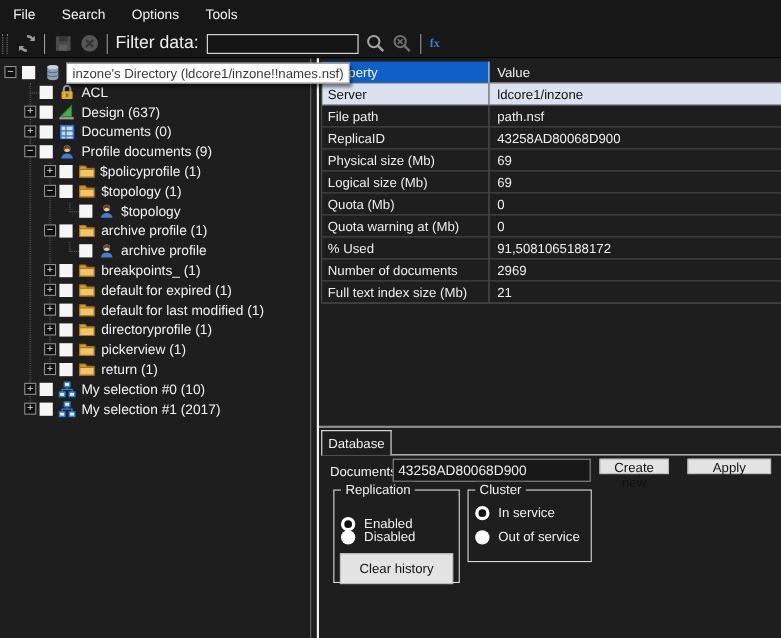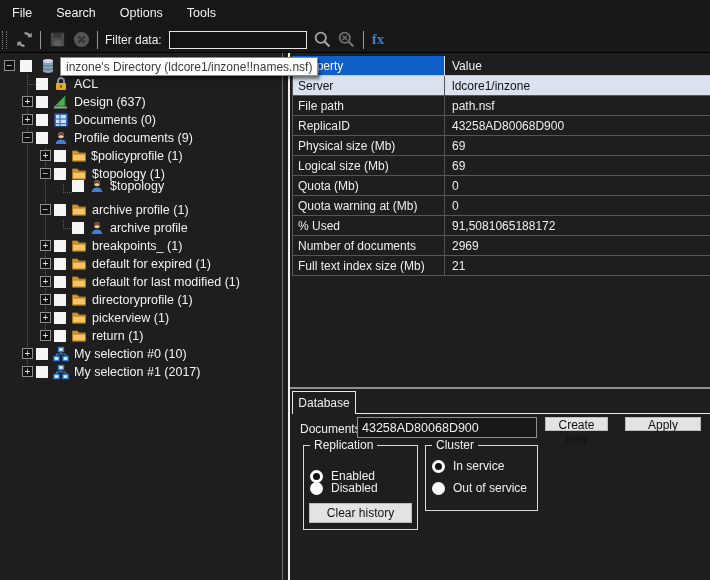--- a/index.html
+++ b/index.html
@@ -9,23 +9,23 @@
   
   .menubar { position:absolute; top:0; left:0; right:0; height:27px; background:#171717; display:flex; align-items:center; }
   .menu-item { padding:0 12px; font-size:12.5px; color:#f2f2f2; line-height:27px; cursor:default; }
 
   
   .toolbar { position:absolute; top:27px; left:0; right:0; height:26px; background:#171717; display:flex; align-items:center; border-bottom:1px solid #000; }
   .grip { width:5px; height:18px; margin:0 5px 0 2px; border-left:1px dotted #808080; border-right:1px dotted #808080; }
   .tbtn { width:24px; height:22px; display:flex; align-items:center; justify-content:center; }
   .tbtn svg { width:19px; height:19px; }
   .tsep { width:1px; height:18px; background:#9a9a9a; margin:0 4px; }
-  .filter-label { font-size:12px; color:#f0f0f0; margin:0 7px 0 3px; white-space:nowrap; }
+  .filter-label { font-size:16px; color:#f0f0f0; margin:0 7px 0 3px; white-space:nowrap; }
   .filter-input { width:138px; height:18px; background:#141414; border:1px solid #e6e6e6; color:#eee; font-size:12px; padding:0 3px; font-family:"Liberation Sans",sans-serif; }
-  .fx { font-weight:bold; font-size:15px; color:var(--fx-blue,#2e7fd6); font-family:"Liberation Serif",serif; padding:0 4px; }
+  .fx { font-weight:bold; font-size:11px; color:var(--fx-blue,#2e7fd6); font-family:"Liberation Serif",serif; padding:0 4px; }
 
   
   .tree-panel { position:absolute; top:53px; left:0; width:280px; bottom:0; background:#1e1e1e; overflow:hidden; }
   .tree-row { position:absolute; left:0; right:0; height:18px; }
   .expander { position:absolute; width:11px; height:11px; top:3px; border:1px solid #8f8f8f; background:#101010; color:#e0e0e0; font-size:10px; line-height:9px; text-align:center; cursor:default; z-index:2; }
   .cb { position:absolute; width:12px; height:12px; top:3px; background:#f5f5f5; z-index:2; }
   .ticon { position:absolute; width:16px; height:16px; top:1px; z-index:2; }
   .ticon svg { width:16px; height:16px; }
   .tlabel { position:absolute; top:2px; font-size:12.5px; white-space:nowrap; color:#f2f2f2; }
   .vguide { position:absolute; width:0; border-left:1px dotted #5c5c5c; z-index:1; }
@@ -194,21 +194,21 @@
       </div>
       <div class="tree-row" style="top: 112px;">
         <span class="expander" style="left: 40px;">−</span>
         <span class="cb" style="left: 54px;"></span>
         <span class="ticon" style="left: 71px;"><svg viewBox="0 0 16 16">
             <path d="M1.5 3h5l1.5 2h6.5v8h-13z" fill="#d99a2b" stroke="#a8761c"></path>
             <path d="M1.5 6h13v7h-13z" fill="#f5c464" stroke="#a8761c"></path>
           </svg></span>
         <span class="tlabel" style="left: 92px;">$topology (1)</span>
       </div>
-      <div class="tree-row" style="top: 124px;">
+      <div class="tree-row" style="top: 130px;">
         <span class="cb" style="left: 72px;"></span>
         <span class="ticon" style="left: 89px;"><svg viewBox="0 0 16 16">
             <circle cx="8" cy="5.2" r="3" fill="#f2c79b"></circle>
             <path d="M8 2.2a3 3 0 0 1 3 3c0 .5-.1 1-.4 1.3C10 5.6 8.6 5.2 8 5.2s-2 .4-2.6 1.3C5.1 6.2 5 5.7 5 5.2a3 3 0 0 1 3-3z" fill="#6a4a2f"></path>
             <path d="M2.6 14c.5-3 2.7-4.4 5.4-4.4s4.9 1.4 5.4 4.4z" fill="#3f7fd6"></path>
           </svg></span>
         <span class="tlabel" style="left: 110px;">$topology</span>
       </div>
       <div class="tree-row" style="top: 148px;">
         <span class="expander" style="left: 40px;">−</span>
@@ -377,21 +377,21 @@
   <div class="groupbox" style="left:13px; top:392px; width:115px; height:85px;">
     <span class="gb-title">Replication</span>
     <div class="radio-row" style="left:6px; top:23px;">
       <span class="radio sel"></span>
       <span class="radio-label">Enabled</span>
     </div>
     <div class="radio-row" style="left:6px; top:35px;">
       <span class="radio unsel"></span>
       <span class="radio-label">Disabled</span>
     </div>
-    <button class="btn" style="left:5px; top:57px; width:103px; height:20px; position:absolute;">Clear history</button>
+    <button class="btn" style="left:5px; top:57px; width:103px; height:28px; position:absolute;">Clear history</button>
   </div>
 
   <div class="groupbox" style="left:135px; top:392px; width:113px; height:66px;">
     <span class="gb-title">Cluster</span>
     <div class="radio-row" style="left:6px; top:13px;">
       <span class="radio sel"></span>
       <span class="radio-label">In service</span>
     </div>
     <div class="radio-row" style="left:6px; top:35px;">
       <span class="radio unsel"></span>

